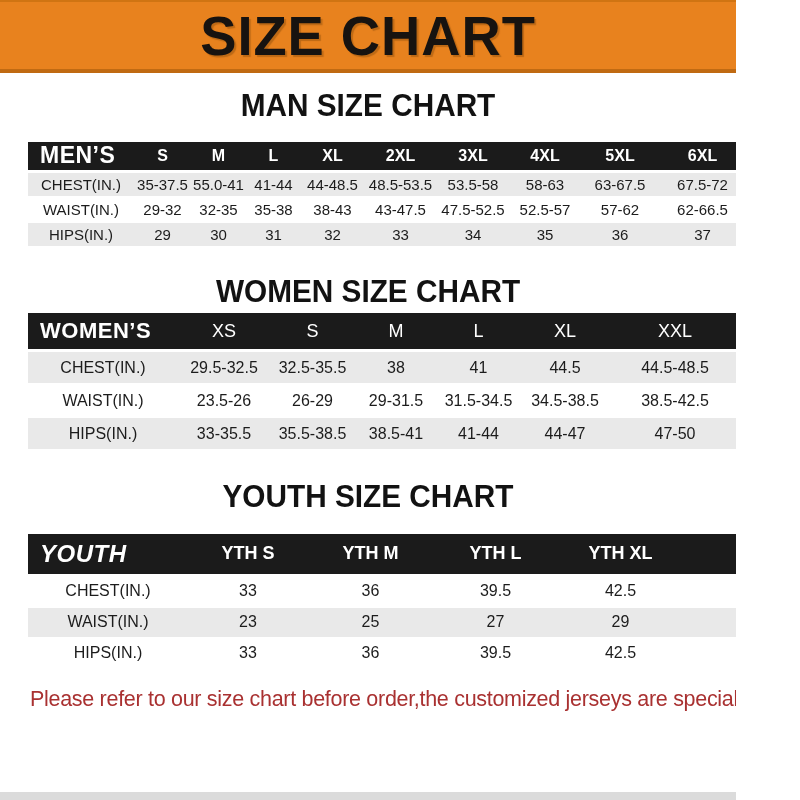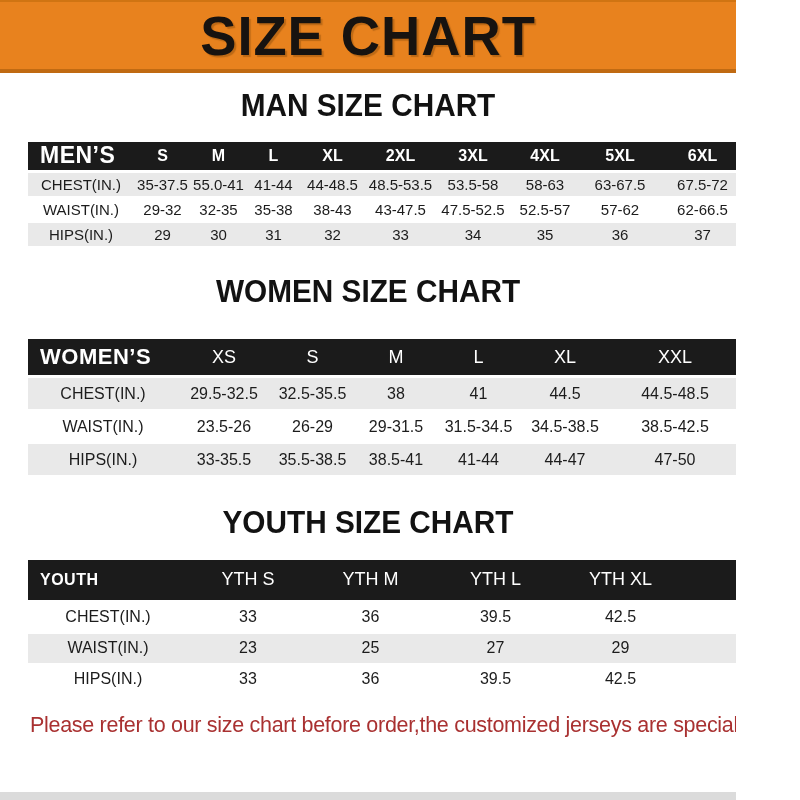--- a/index.html
+++ b/index.html
@@ -78,30 +78,30 @@
   tr.row-white td { background: #ffffff; }
 
   
   .tbl-men { margin-top: 18px; }
   .tbl-men .head-row th { height: 31px; font-size: 16px; font-weight: 700; }
   .tbl-men .head-row th.table-title { font-size: 23px; }
   .tbl-men tbody td { height: 25px; font-size: 15px; }
   .tbl-men th:last-child, .tbl-men td:last-child { padding-right: 26px; }
 
   
-  .tbl-women { margin-top: 30px; }
+  .tbl-women { margin-top: 4px; }
   .tbl-women .head-row th { height: 39px; font-size: 18px; font-weight: 400; }
   .tbl-women .head-row th.table-title { font-size: 22px; font-weight: 800; }
   .tbl-women tbody td { height: 33px; font-size: 16px; }
   .tbl-women th:last-child, .tbl-women td:last-child { padding-right: 32px; }
 
   
   .tbl-youth { margin-top: 19px; }
-  .tbl-youth .head-row th { height: 43px; font-size: 18px; font-weight: 400; }
-  .tbl-youth .head-row th.table-title { font-size: 16px; font-weight: 800; }
+  .tbl-youth .head-row th { height: 43px; font-size: 18px; font-weight: 700; }
+  .tbl-youth .head-row th.table-title { font-size: 24px; font-weight: 800; font-style: italic; }
   .tbl-youth tbody td { height: 31px; font-size: 16px; }
   .tbl-youth th:last-child, .tbl-youth td:last-child { padding-right: 89px; }
 
   
   .notice {
     margin: 14px 0 0 30px;
     color: #A93131;
     font-size: 21.5px;
     letter-spacing: -0.3px;
     line-height: 1.42;

